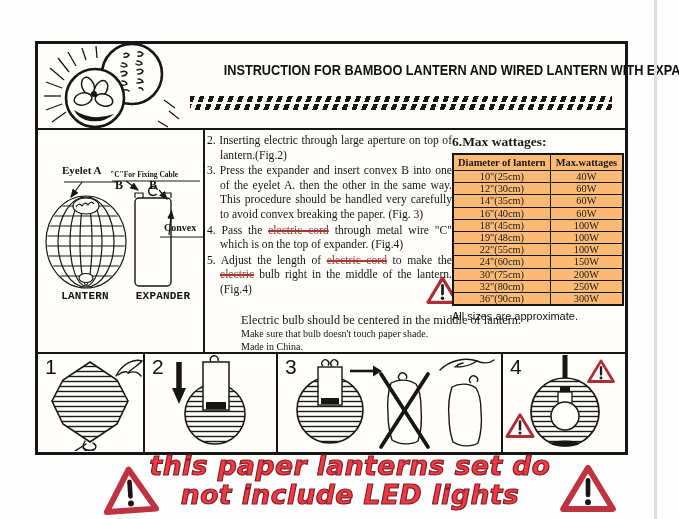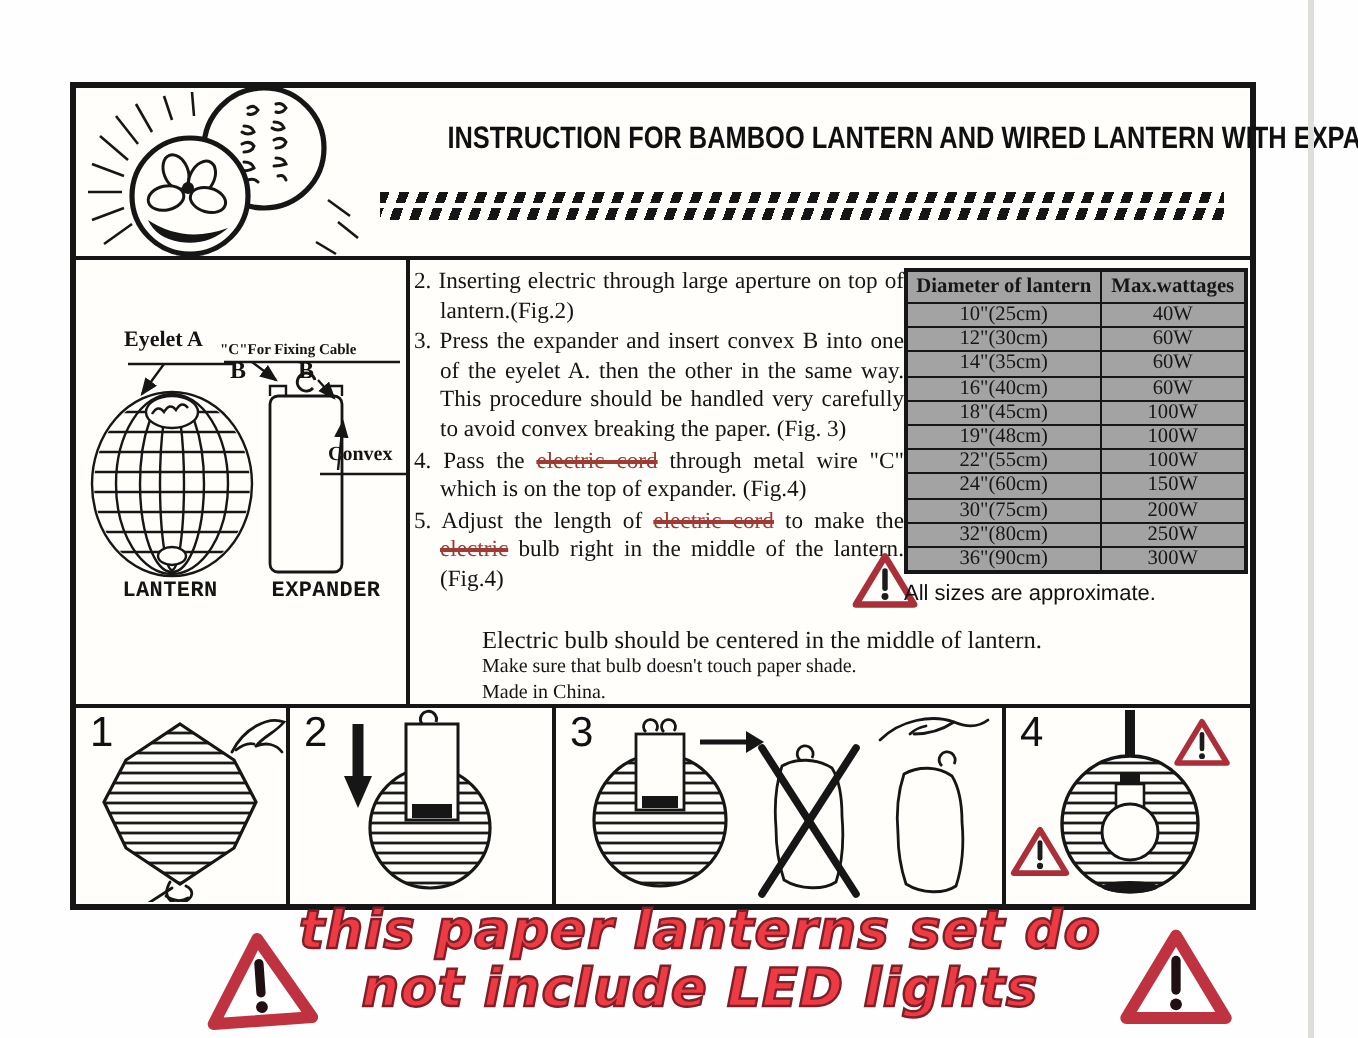--- a/index.html
+++ b/index.html
@@ -38,21 +38,21 @@
   .instr{position:absolute;left:169px;top:90px;width:245px;font-size:11.6px;line-height:14.6px;
          color:#141414;text-align:justify;}
   .instr .it{padding-left:13px;text-indent:-13px;margin-bottom:1px;}
   .struck{color:#9c3a33;text-decoration:line-through;text-decoration-thickness:1.8px;
           text-decoration-color:#a03a33;}
   .warn-5{position:absolute;left:388px;top:231px;}
 
   
   .watt{position:absolute;left:414px;top:90px;width:176px;}
   .watt-h{font-weight:bold;font-size:13.5px;margin:0 0 3px 0;}
-  .watt table{width:172px;border-collapse:collapse;border:2px solid #161616;background:#a3a3a3;}
+  .watt table{width:172px;border-collapse:collapse;border:2px solid #161616;background:#fdba74;}
   .watt th{border:1px solid #161616;font-size:10.4px;font-weight:bold;height:15px;text-align:center;padding:0;}
   .watt td{border:1px solid #161616;font-size:10.3px;height:11.2px;line-height:11.2px;text-align:center;padding:0;}
   .watt .c1{width:100px;} .watt .c2{width:72px;}
   .watt-note{margin-top:4px;width:172px;text-align:left;font-family:"Liberation Sans",sans-serif;
              font-size:11px;color:#111;}
 
   
   .note{position:absolute;left:203px;top:270px;width:392px;display:grid;
         grid-template-columns:auto 1fr;column-gap:6px;font-size:12.3px;color:#141414;}
   .note-label{font-size:12.5px;letter-spacing:0.5px;}
@@ -201,20 +201,21 @@
       <div class="it"><span>5.</span> <span>Adjust the length of </span><span class="struck">electric cord</span><span> to make the </span><span class="struck">electric</span><span> bulb right in the middle of the lantern. (Fig.4)</span></div>
     </div>
 
     <svg class="warn-5" width="33" height="30" viewBox="0 0 36 33">
       <polygon points="18,3.5 34,30 2,30" fill="#fffefa" stroke="#ab2f38" stroke-width="3.6" stroke-linejoin="round"></polygon>
       <path d="M18,11.5 L18,21" stroke="#1c1c1c" stroke-width="3" stroke-linecap="round"></path>
       <circle cx="18" cy="25.6" r="1.9" fill="#1c1c1c"></circle>
     </svg>
 
     <div class="watt">
+      <div class="watt-h">6.Max wattages:</div>
       <table>
         <tbody>
             <tr>
           <th class="c1">Diameter of lantern</th>
           <th class="c2">Max.wattages</th>
         </tr>
         <tr>
               <td>10"(25cm)</td>
               <td>40W</td>
             </tr>

